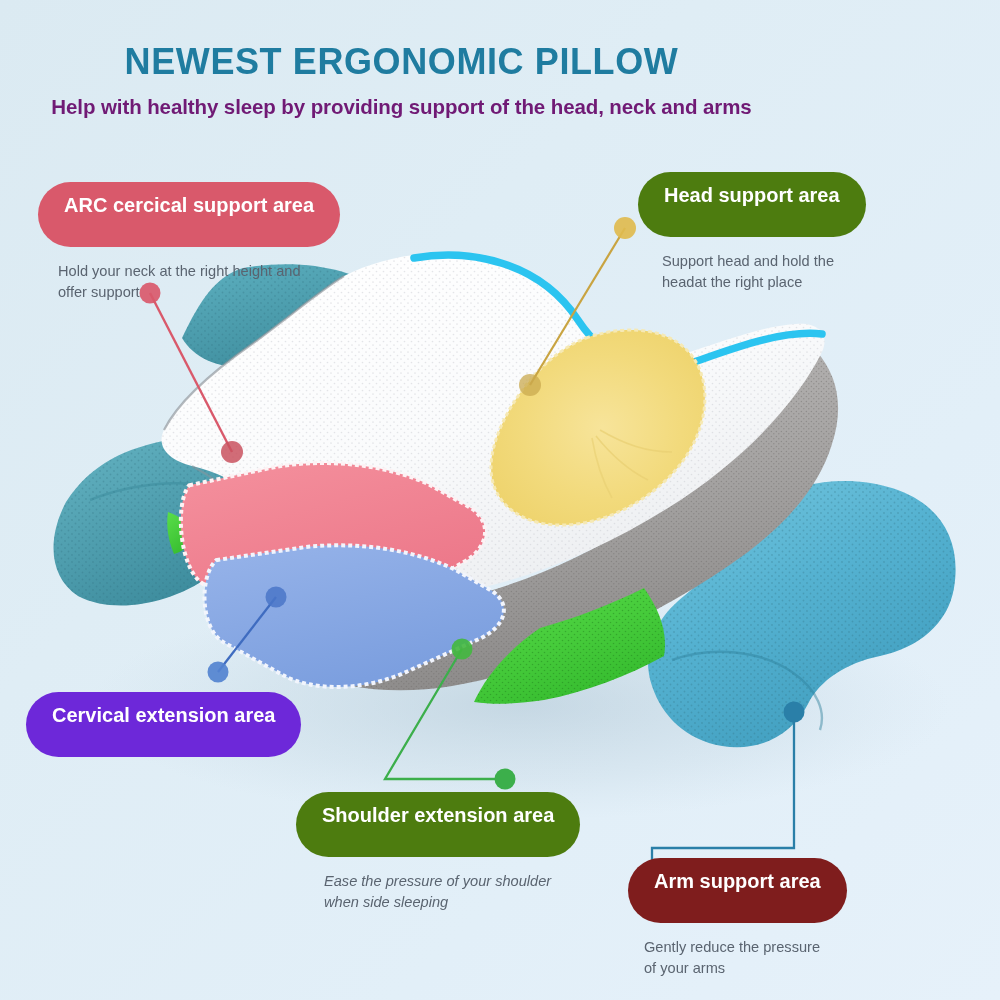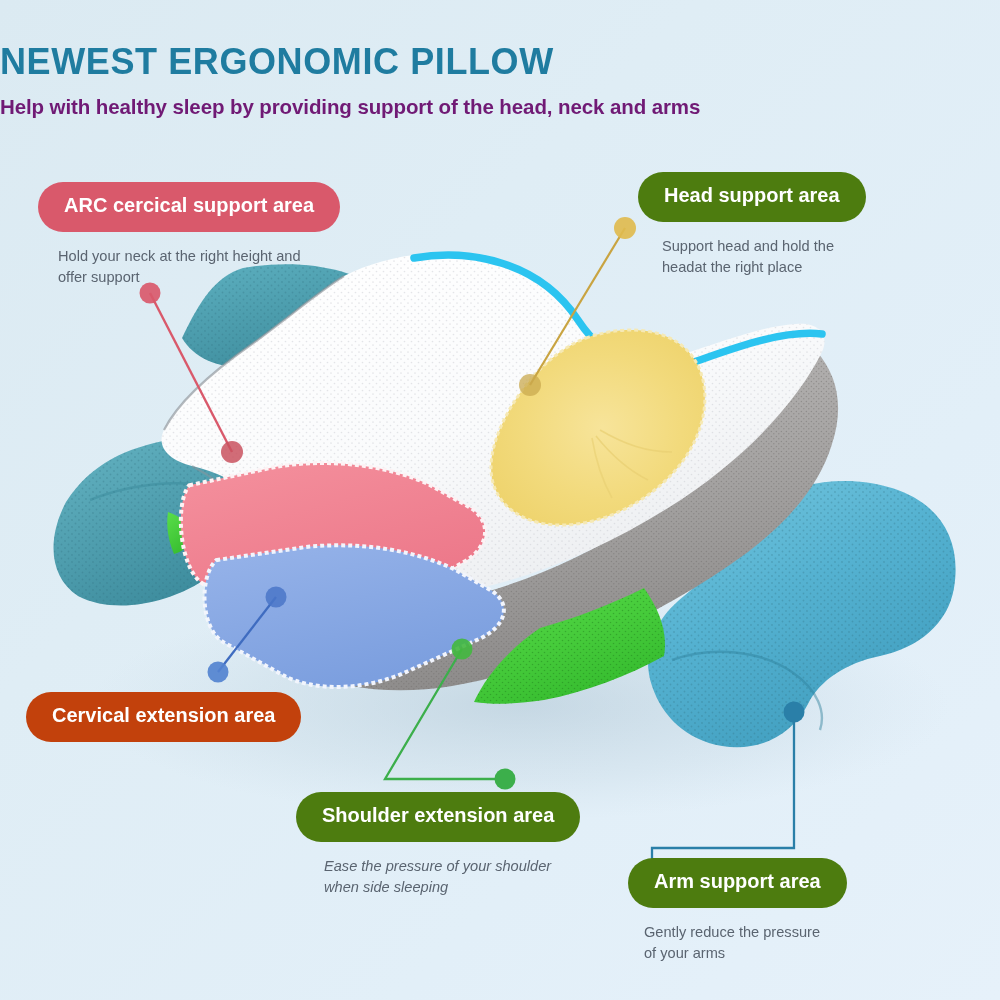--- a/index.html
+++ b/index.html
@@ -6,41 +6,41 @@
   html, body { width:1000px; height:1000px; }
   body {
     font-family: "Liberation Sans", sans-serif;
     background: linear-gradient(135deg, #dbeaf2 0%, #dfedf5 35%, #e2eff8 70%, #e6f1fa 100%);
     position: relative;
     overflow: hidden;
     -webkit-font-smoothing: antialiased;
   }
 
   
-  .header { position:absolute; top:0; left:0; width:803px; text-align:left; padding-top:42px; }
+  .header { position:absolute; top:0; left:0; width:803px; text-align:center; padding-top:42px; }
   .title {
     font-size: 36px; font-weight: bold; letter-spacing: 0.6px;
     color:#1f7ca0; line-height:1.1;
   }
   .subtitle {
     margin-top: 13px; font-size: 20.5px; color:#701a75; font-weight:700;
     letter-spacing:-0.1px;
   }
 
   
   .pillow-stage { position:absolute; left:0; top:0; width:1000px; height:1000px; }
   .pillow-stage svg { display:block; }
 
   
   .callout { position:absolute; }
   .pill {
     display:inline-block; border-radius:999px; color:#fff;
     font-weight:bold; white-space:nowrap; line-height:1;
   }
-  .pill-lg { font-size:20px; padding:13px 26px 17px; }
+  .pill-lg { font-size:20px; padding:13px 26px 32px; }
   .desc {
     margin-top:14px; font-size:14.6px; line-height:1.45; color:#5a6470;
     font-weight:400; white-space:pre-line;
   }
 
   #callout-arc     { left:38px;  top:182px; }
   #callout-head    { left:638px; top:172px; }
   #callout-cerv    { left:26px;  top:692px; }
   #callout-shoulder{ left:296px; top:792px; }
   #callout-arm     { left:628px; top:858px; }
@@ -244,26 +244,26 @@
 offer support</div>
 </div>
 
 <div class="callout" id="callout-head">
   <div class="pill pill-lg" style="background:#4d7c0f">Head support area</div>
   <div class="desc">Support head and hold the
 headat the right place</div>
 </div>
 
 <div class="callout" id="callout-cerv">
-  <div class="pill pill-lg" style="background:#c2410c">Cervical extension area</div>
+  <div class="pill pill-lg" style="background:#6d28d9">Cervical extension area</div>
 </div>
 
 <div class="callout" id="callout-shoulder">
   <div class="pill pill-lg" style="background:#4d7c0f">Shoulder extension area</div>
   <div class="desc">Ease the pressure of your shoulder
 when side sleeping</div>
 </div>
 
 <div class="callout" id="callout-arm">
-  <div class="pill pill-lg" style="background:#4d7c0f">Arm support area</div>
+  <div class="pill pill-lg" style="background:#7f1d1d">Arm support area</div>
   <div class="desc">Gently reduce the pressure
 of your arms</div>
 </div>
 
 </body></html>

